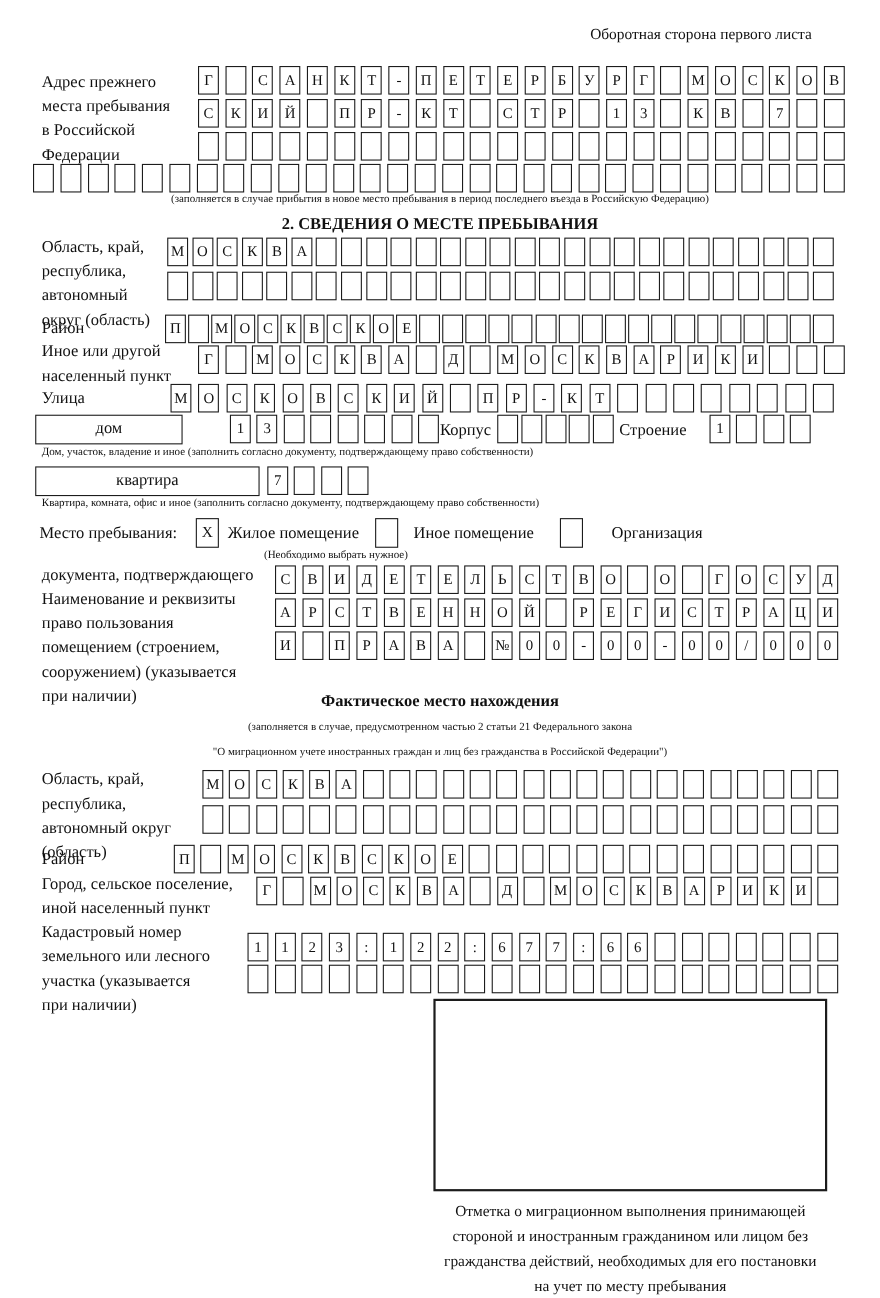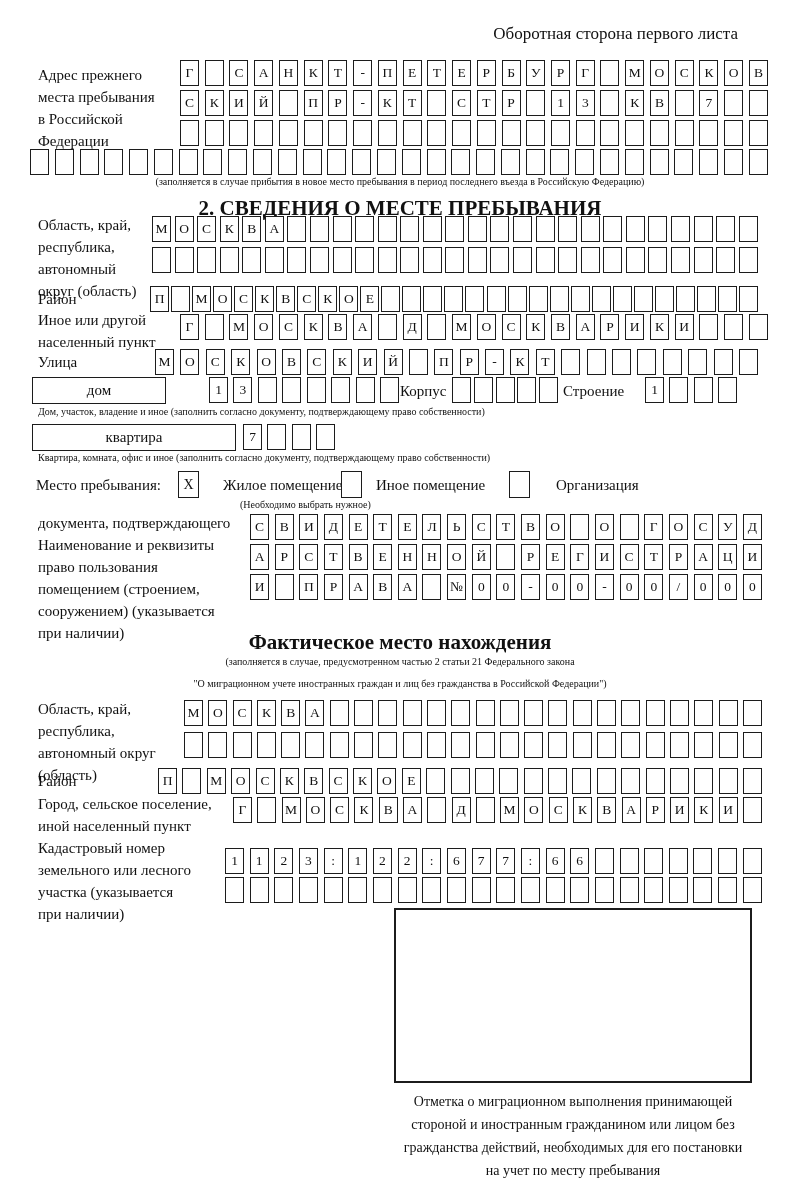--- a/index.html
+++ b/index.html
@@ -1,22 +1,22 @@
 <!DOCTYPE html>
 <html><head>
 <meta charset="utf-8">
 <style>
   html,body{margin:0;padding:0;background:#fff;}
   #page{position:relative;width:800px;height:1180px;background:#fff;
         font-family:"Liberation Serif","DejaVu Serif",serif;color:#111;overflow:hidden;}
-  .hdr{position:absolute;font-size:17px;text-align:center;}
+  .hdr{position:absolute;font-size:14px;text-align:center;}
   .label{position:absolute;font-size:15px;line-height:22px;white-space:nowrap;}
   .caption{position:absolute;font-size:10px;white-space:nowrap;}
   .caption.center{width:100%;text-align:center;white-space:normal;}
-  .title{position:absolute;left:0;width:100%;text-align:center;font-weight:bold;font-size:21px;}
+  .title{position:absolute;left:0;width:100%;text-align:center;font-weight:bold;font-size:15px;}
   .boxrow{position:absolute;display:flex;justify-content:space-between;}
   .cell{box-sizing:border-box;flex:0 0 auto;width:19px;height:26px;border:1.6px solid #1c1c1c;
         display:flex;align-items:center;justify-content:center;font-size:13.5px;background:#fff;}
   .widebox{position:absolute;box-sizing:border-box;border:1.6px solid #1c1c1c;height:27px;
         display:flex;align-items:center;justify-content:center;font-size:15px;background:#fff;}
   .checkbox{position:absolute;box-sizing:border-box;width:21px;height:27px;border:1.6px solid #1c1c1c;
         display:flex;align-items:center;justify-content:center;font-size:14px;background:#fff;}
   .bigbox{position:absolute;box-sizing:border-box;border:2px solid #1c1c1c;background:#fff;}
   .centerblock{position:absolute;text-align:center;font-size:14px;line-height:23px;}
 </style>
@@ -336,21 +336,21 @@
   <div class="boxrow" style="left:243px;top:424px;width:92px;">
       <span class="cell">7</span>
       <span class="cell"></span>
       <span class="cell"></span>
       <span class="cell"></span>
     </div>
   <div class="caption" style="left:38px;top:452px;">Квартира, комната, офис и иное (заполнить согласно документу, подтверждающему право собственности)</div>
 
   <div class="label" style="left:36px;top:474px;">Место пребывания:</div>
   <div class="checkbox" style="left:178px;top:471px;">X</div>
-  <div class="label" style="left:223px;top:474px;text-align:center;">Жилое помещение</div>
+  <div class="label" style="left:207px;top:474px;text-align:center;">Жилое помещение</div>
   <div class="checkbox" style="left:341px;top:471px;"></div>
   <div class="label" style="left:376px;top:474px;">Иное помещение</div>
   <div class="checkbox" style="left:509px;top:471px;"></div>
   <div class="label" style="left:556px;top:474px;">Организация</div>
   <div class="caption" style="left:240px;top:499px;">(Необходимо выбрать нужное)</div>
 
   <div class="label" style="left:38px;top:512px;">
       <div>документа, подтверждающего</div>
       <div>Наименование и реквизиты</div>
       <div>право пользования</div>

